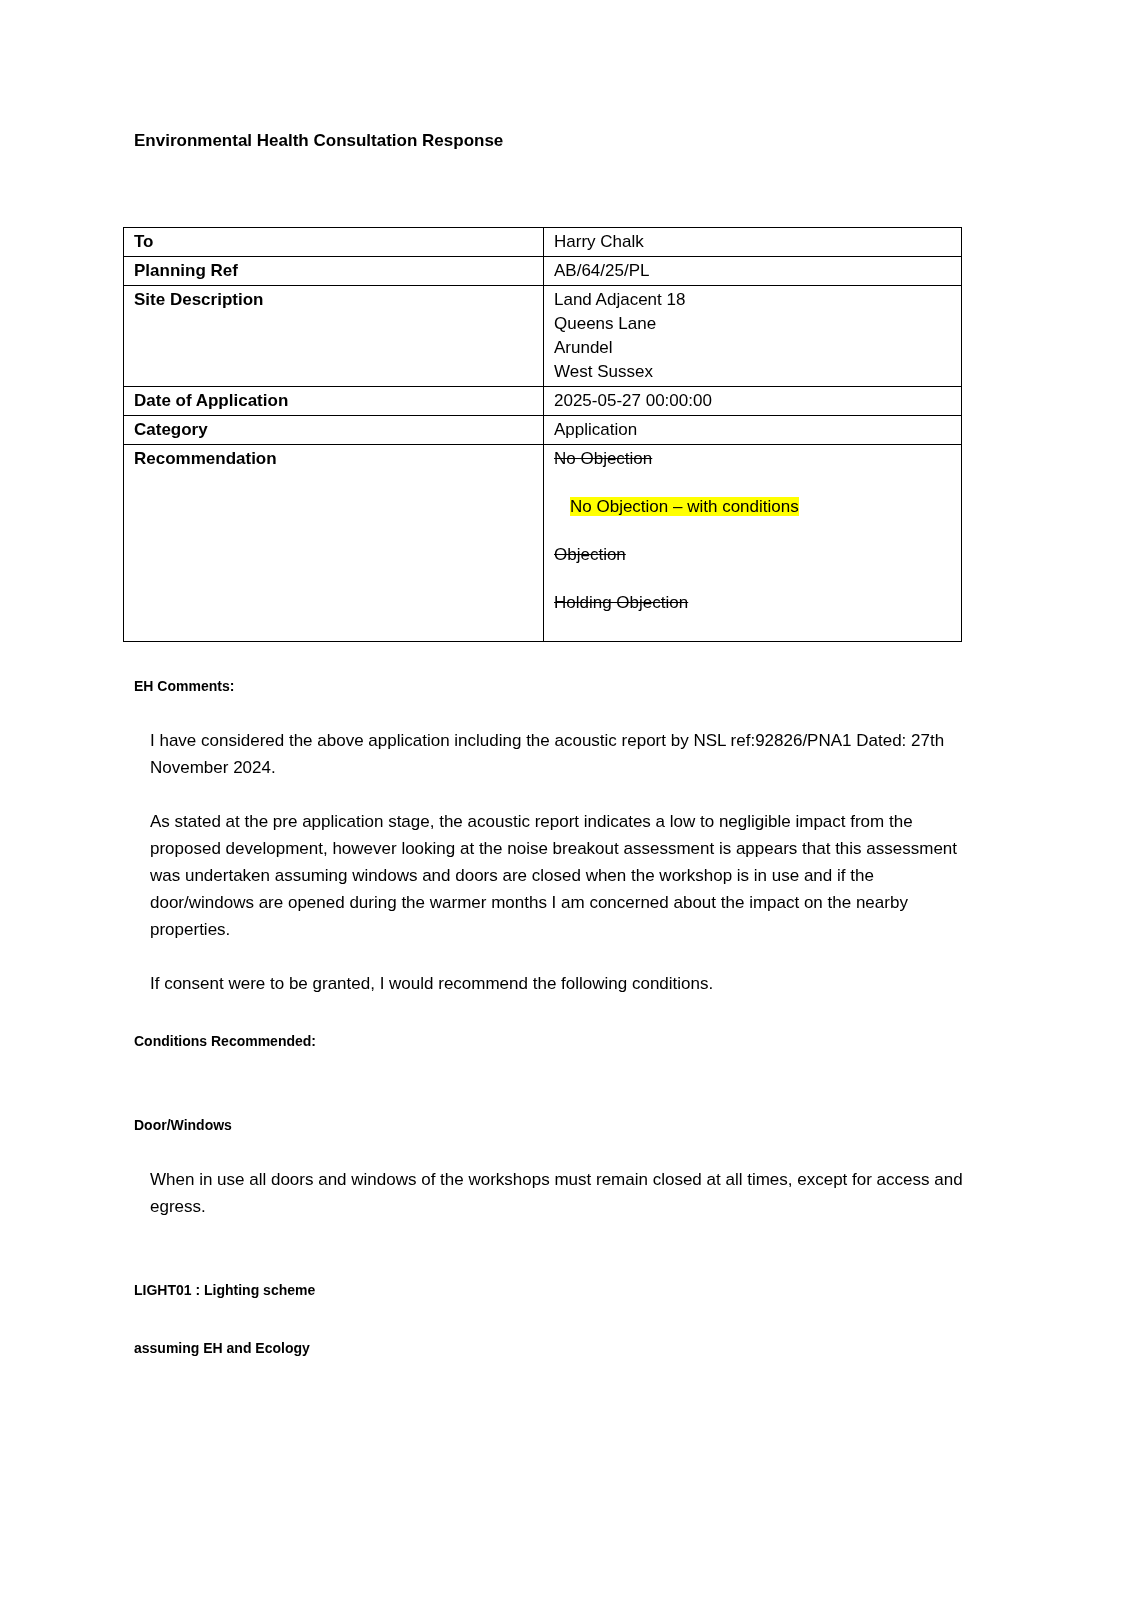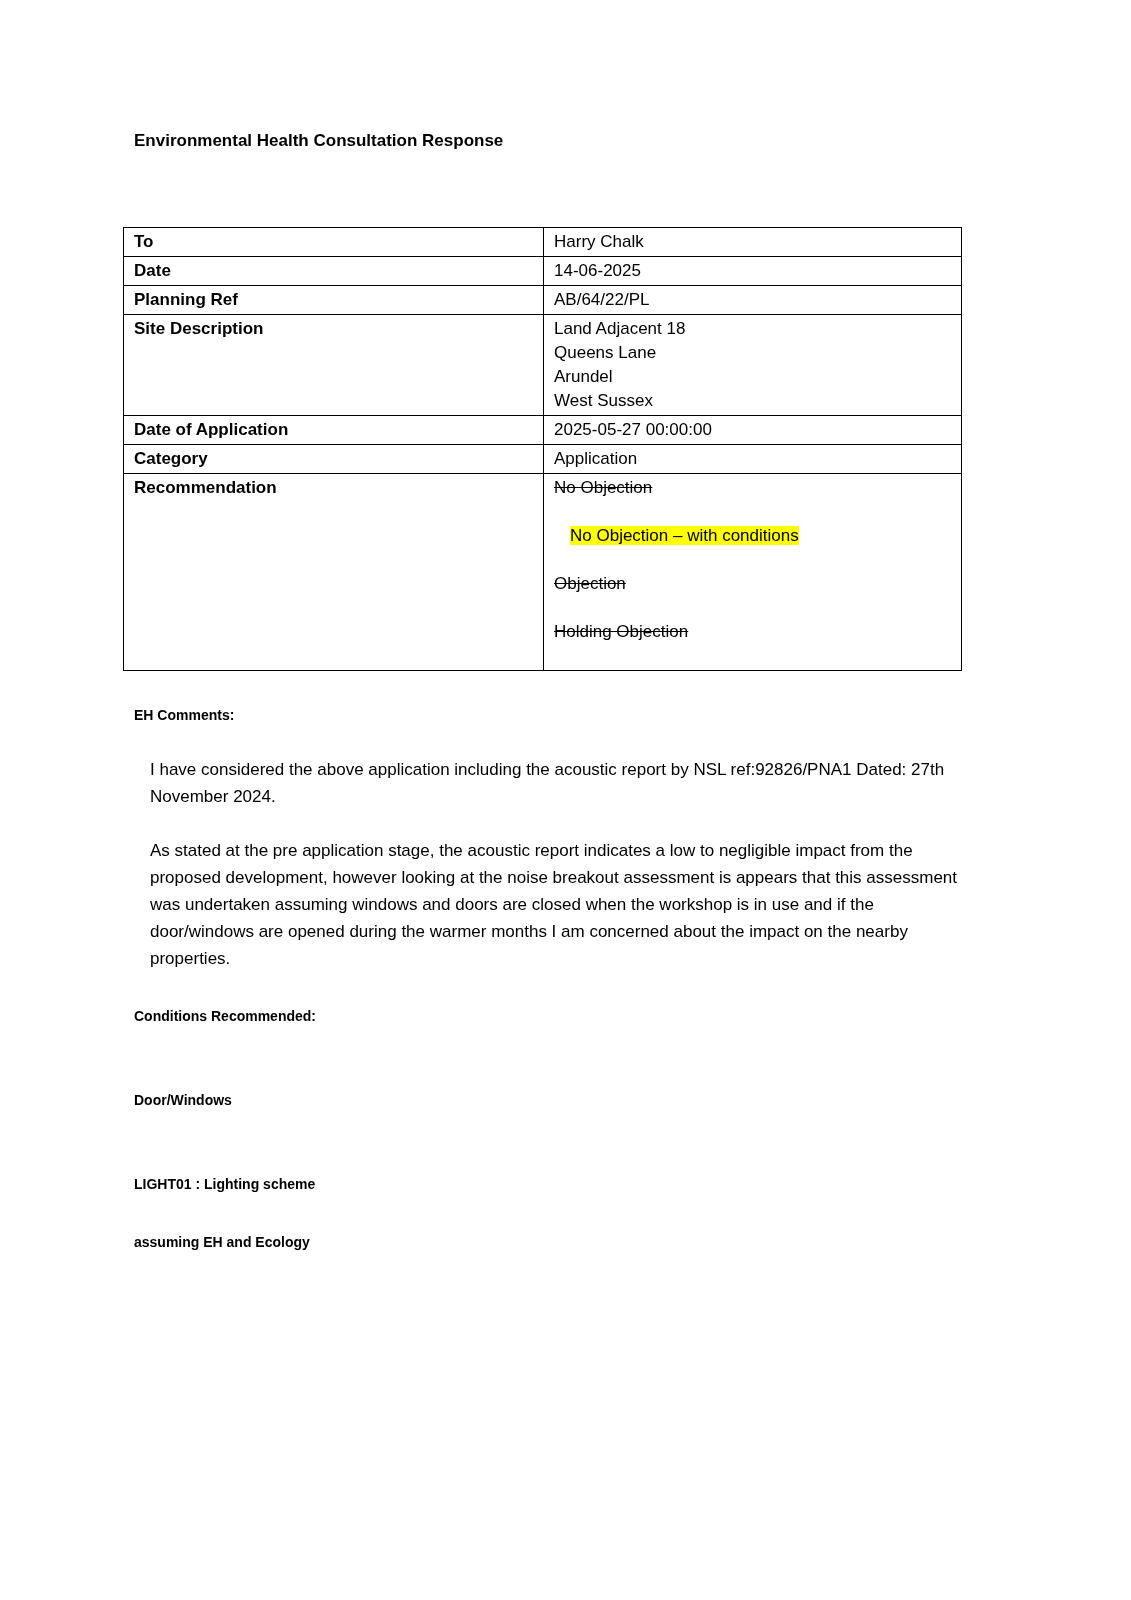--- a/index.html
+++ b/index.html
@@ -55,26 +55,22 @@
 
   <h1 class="doc-title">Environmental Health Consultation Response</h1>
 
   <table class="info-table">
     <tbody>
       <tr>
         <td class="row-label">To</td>
         <td class="row-value">Harry Chalk</td>
       </tr>
       <tr>
-        <td class="row-label">Date</td>
-        <td class="row-value">14-06-2025</td>
-      </tr>
-      <tr>
         <td class="row-label">Planning Ref</td>
-        <td class="row-value">AB/64/22/PL</td>
+        <td class="row-value">AB/64/25/PL</td>
       </tr>
       <tr>
         <td class="row-label">Site Description</td>
         <td class="row-value pre-line">Land Adjacent 18
 Queens Lane
 Arundel
 West Sussex</td>
       </tr>
       <tr>
         <td class="row-label">Date of Application</td>
@@ -93,21 +89,23 @@
           <p class="rec-option"><span class="strike">Holding Objection</span></p>
         </td>
       </tr>
     </tbody>
   </table>
 
   <h2 class="section-heading">EH Comments:</h2>
 
   <p class="body-para">I have considered the above application including the acoustic report by NSL ref:92826/PNA1 Dated: 27th November 2024.</p>
   <p class="body-para">As stated at the pre application stage, the acoustic report indicates a low to negligible impact from the proposed development, however looking at the noise breakout assessment is appears that this assessment was undertaken assuming windows and doors are closed when the workshop is in use and if the door/windows are opened during the warmer months I am concerned about the impact on the nearby properties.</p>
+  <p class="body-para">If consent were to be granted, I would recommend the following conditions.</p>
 
   <h2 class="section-heading">Conditions Recommended:</h2>
 
   <h2 class="section-heading mt-xl">Door/Windows</h2>
+  <p class="body-para">When in use all doors and windows of the workshops must remain closed at all times, except for access and egress.</p>
 
   <h2 class="section-heading mt-xl">LIGHT01 : Lighting scheme</h2>
   <h2 class="section-heading">assuming EH and Ecology</h2>
 
 </div>
 
 </body></html>

